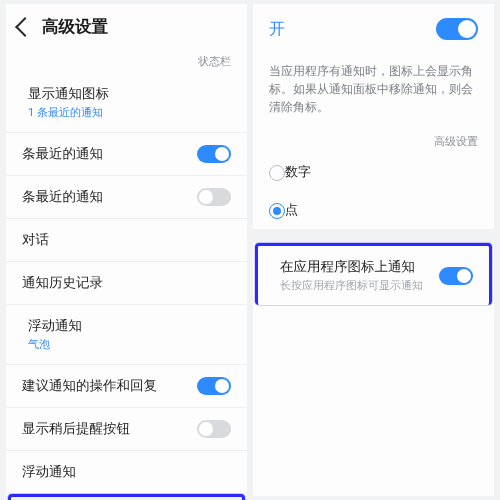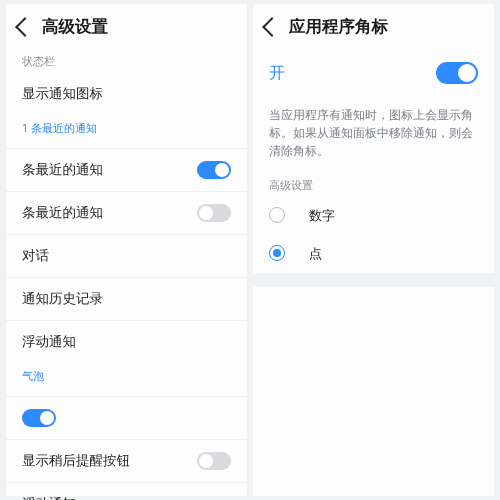--- a/index.html
+++ b/index.html
@@ -36,33 +36,35 @@
     }
     .header-title {
       font-size: 16.5px;
       font-weight: 700;
       color: #1a1a1a;
     }
     .section-label {
       font-size: 11px;
       color: #8b8f96;
       padding: 6px 16px 4px 16px;
+      text-align: right;
     }
     .row {
       display: flex;
       align-items: center;
       justify-content: space-between;
       padding: 12px 16px;
       border-bottom: 1px solid #f0f0f2;
     }
     .row:last-child { border-bottom: none; }
     .row-text {
       display: flex;
       flex-direction: column;
-      gap: 18px;
+      gap: 2px;
+      margin-left: 6px;
     }
     .row-label {
       font-size: 13.5px;
       color: #1f1f1f;
     }
     .row-sub {
       font-size: 11px;
       color: #2e8bff;
     }
     .row-sub.gray {
@@ -97,23 +99,23 @@
     }
     
     .desc-text {
       font-size: 12px;
       color: #7c8088;
       line-height: 1.5;
       padding: 8px 16px 12px 16px;
     }
     .radio-row {
       display: flex;
-      align-items: flex-start;
+      align-items: flex-end;
       padding: 10px 16px;
-      gap: 24px;
+      gap: 0;
     }
     .radio {
       width: 16px;
       height: 16px;
       border: 1.5px solid #b8bcc3;
       border-radius: 50%;
       position: relative;
       flex-shrink: 0;
     }
     .radio.selected {
@@ -201,20 +203,21 @@
   </div>
 
   <div class="row">
     <div class="row-text">
       <div class="row-label">浮动通知</div>
       <div class="row-sub">气泡</div>
     </div>
   </div>
 
   <div class="row">
+    <div class="row-label">建议通知的操作和回复</div>
     <div class="toggle on"></div>
   </div>
 
   <div class="row">
     <div class="row-label">显示稍后提醒按钮</div>
     <div class="toggle off"></div>
   </div>
 
   <div class="row">
     <div class="row-label">浮动通知</div>
@@ -223,24 +226,20 @@
   <div class="row highlight">
     
     
   </div>
 
   <div class="gap"></div>
 
 </div>
 
 <div class="panel">
-  <div class="header">
-    <div class="back-chevron"></div>
-    <div class="header-title">应用程序角标</div>
-  </div>
 
   <div class="master-row">
     <div class="master-label">开</div>
     <div class="big-toggle"></div>
   </div>
 
   <div class="desc-text">当应用程序有通知时，图标上会显示角标。如果从通知面板中移除通知，则会清除角标。</div>
 
   <div class="section-label">高级设置</div>
 
@@ -249,13 +248,20 @@
     <div class="radio-label">数字</div>
   </div>
 
   <div class="radio-row">
     <div class="radio selected"></div>
     <div class="radio-label">点</div>
   </div>
 
   <div class="gap" style="height:14px"></div>
 
+  <div class="row highlight">
+    <div class="row-text">
+      <div class="row-label">在应用程序图标上通知</div>
+      <div class="row-sub gray">长按应用程序图标可显示通知</div>
+    </div>
+    <div class="toggle on"></div>
+  </div>
 </div>
 
 </body></html>

